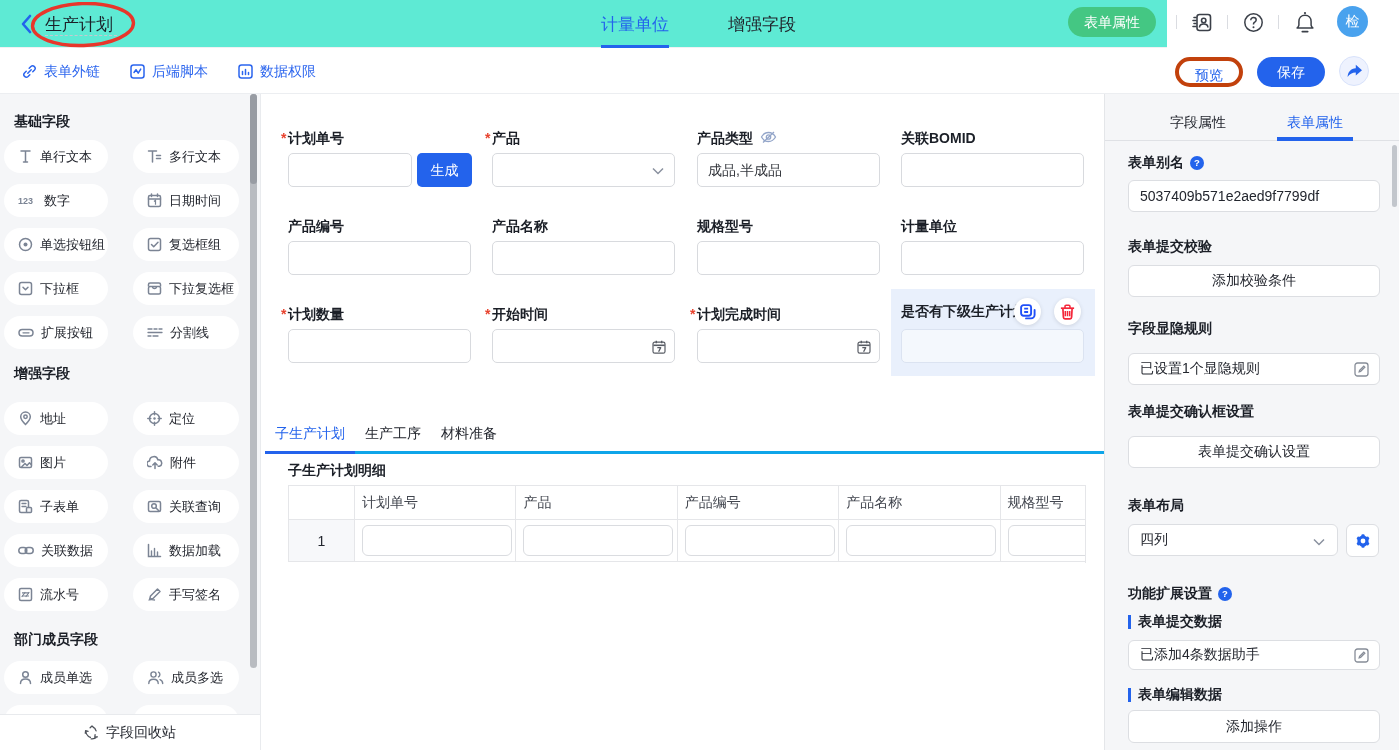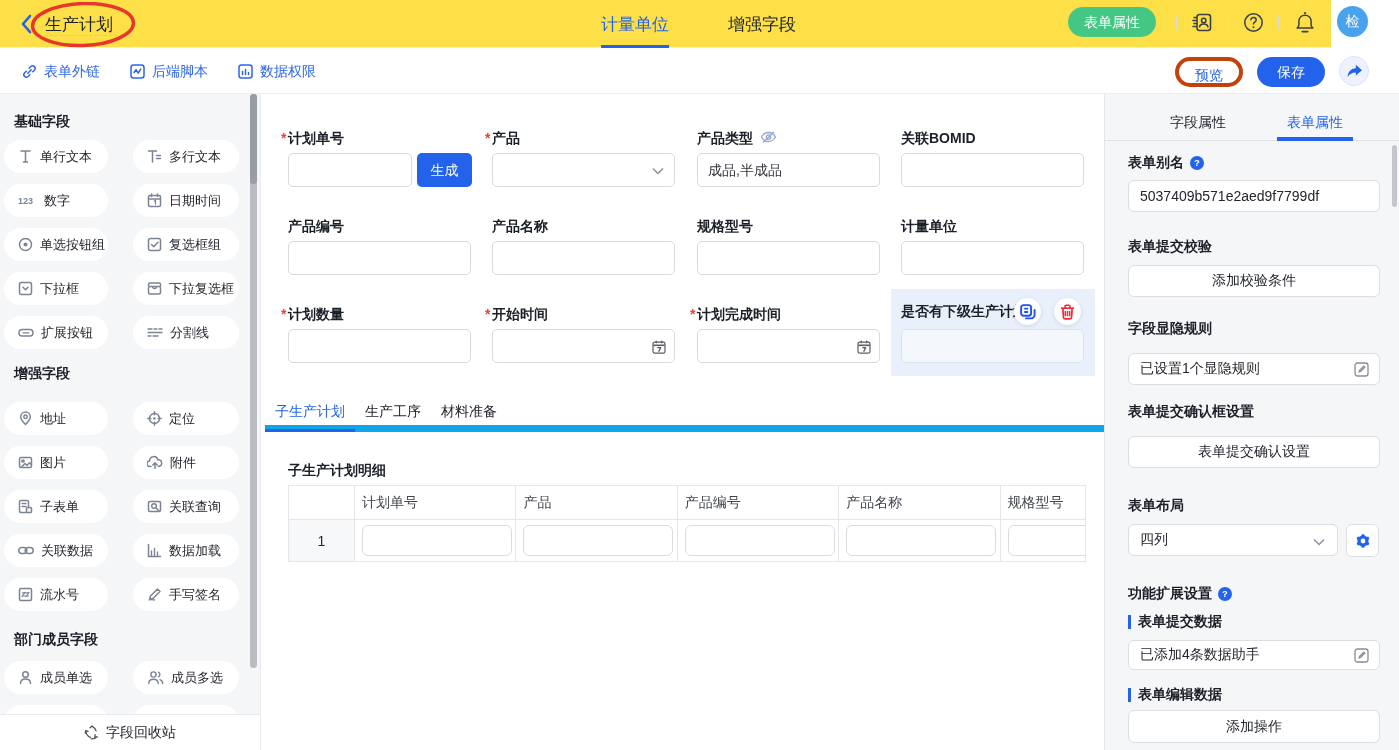--- a/index.html
+++ b/index.html
@@ -1,21 +1,21 @@
 <!DOCTYPE html>
 <html><head>
 <meta charset="utf-8">
 <style>
 * { margin:0; padding:0; box-sizing:border-box; }
 html,body { width:1399px; height:750px; overflow:hidden; }
 body { font-family:"Liberation Sans", sans-serif; color:#1b1f27; background:#fff; position:relative; }
 .abs { position:absolute; }
 
 
-#topbar { position:absolute; left:0; top:0; width:1331px; height:48px; background:#fde047; border-bottom:1px solid #f0f1f3; z-index:5; }
+#topbar { position:absolute; left:0; top:0; width:1167px; height:48px; background:#5eead4; border-bottom:1px solid #f0f1f3; z-index:5; }
 #title { position:absolute; left:45px; top:13px; font-size:17px; color:#1b1f27; }
 #title-dash { position:absolute; left:45px; top:35px; width:72px; border-top:1px dashed #c6c9ce; }
 .topTab { position:absolute; top:13px; font-size:17px; }
 #tabDesign { left:601px; color:#2363ec; }
 #tabSetting { left:728px; color:#20242c; }
 #tabDesignBar { position:absolute; left:601px; top:45px; width:68px; height:3px; background:#2363ec; }
 #btnData { position:absolute; left:1068px; top:7px; width:88px; height:30px; background:#44c783; border-radius:15px; color:#fff; font-size:14px; text-align:center; line-height:30px; }
 .vdiv { position:absolute; top:15px; width:1px; height:14px; background:#dadce1; }
 #avatar { position:absolute; left:1337px; top:6px; width:31px; height:31px; border-radius:50%; background:#49a2ee; color:#fff; font-size:14px; text-align:center; line-height:31px; }
 
@@ -39,21 +39,21 @@
 
 
 #canvas { position:absolute; left:260px; top:94px; width:844px; height:656px; background:#fff; border-left:1px solid #e9ebee; }
 .flabel { position:absolute; font-size:14px; font-weight:bold; color:#1b1f27; white-space:nowrap; }
 .flabel .req { color:#e8432e; position:absolute; left:-7px; }
 .finput { position:absolute; width:183px; height:34px; border:1px solid #d8dade; border-radius:5px; background:#fff; }
 #btnGen { position:absolute; width:55px; height:34px; background:#2363ec; color:#fff; border-radius:5px; font-size:14px; text-align:center; line-height:34px; }
 #hlpanel { position:absolute; left:630px; top:195px; width:204px; height:87px; background:#e9f0fc; }
 .iconcircle { position:absolute; width:27px; height:27px; background:#fff; border-radius:50%; box-shadow:0 1px 4px rgba(0,0,0,.12); display:flex; align-items:center; justify-content:center; }
 
-#subtabs { position:absolute; left:4px; top:307px; width:841px; height:31px; border-bottom:7px solid #0ea5e9; }
+#subtabs { position:absolute; left:4px; top:329px; width:841px; height:31px; border-bottom:3px solid #0ea5e9; }
 .subtab { display:inline-block; height:31px; line-height:21px; padding:0 10px; font-size:14px; color:#23262e; }
 .subtab.active { color:#2363ec; border-bottom:3px solid #2363ec; }
 #tbl-title { position:absolute; left:27px; top:368px; font-size:14px; font-weight:bold; }
 #tblwrap { position:absolute; left:27px; top:391px; width:797px; height:78px; overflow:hidden; }
 #tbl { border-collapse:collapse; table-layout:fixed; width:874px; }
 #tbl td { border:1px solid #e5e6e9; }
 #tbl tr.h td { height:34px; font-size:14px; color:#41454e; padding-left:7px; }
 #tbl tr.b td { height:42px; }
 #tbl td.idx { width:66px; text-align:center; padding-left:0; }
 #tbl tr.b td.idx { background:#f7f8fa; font-size:14px; color:#23262e; }

